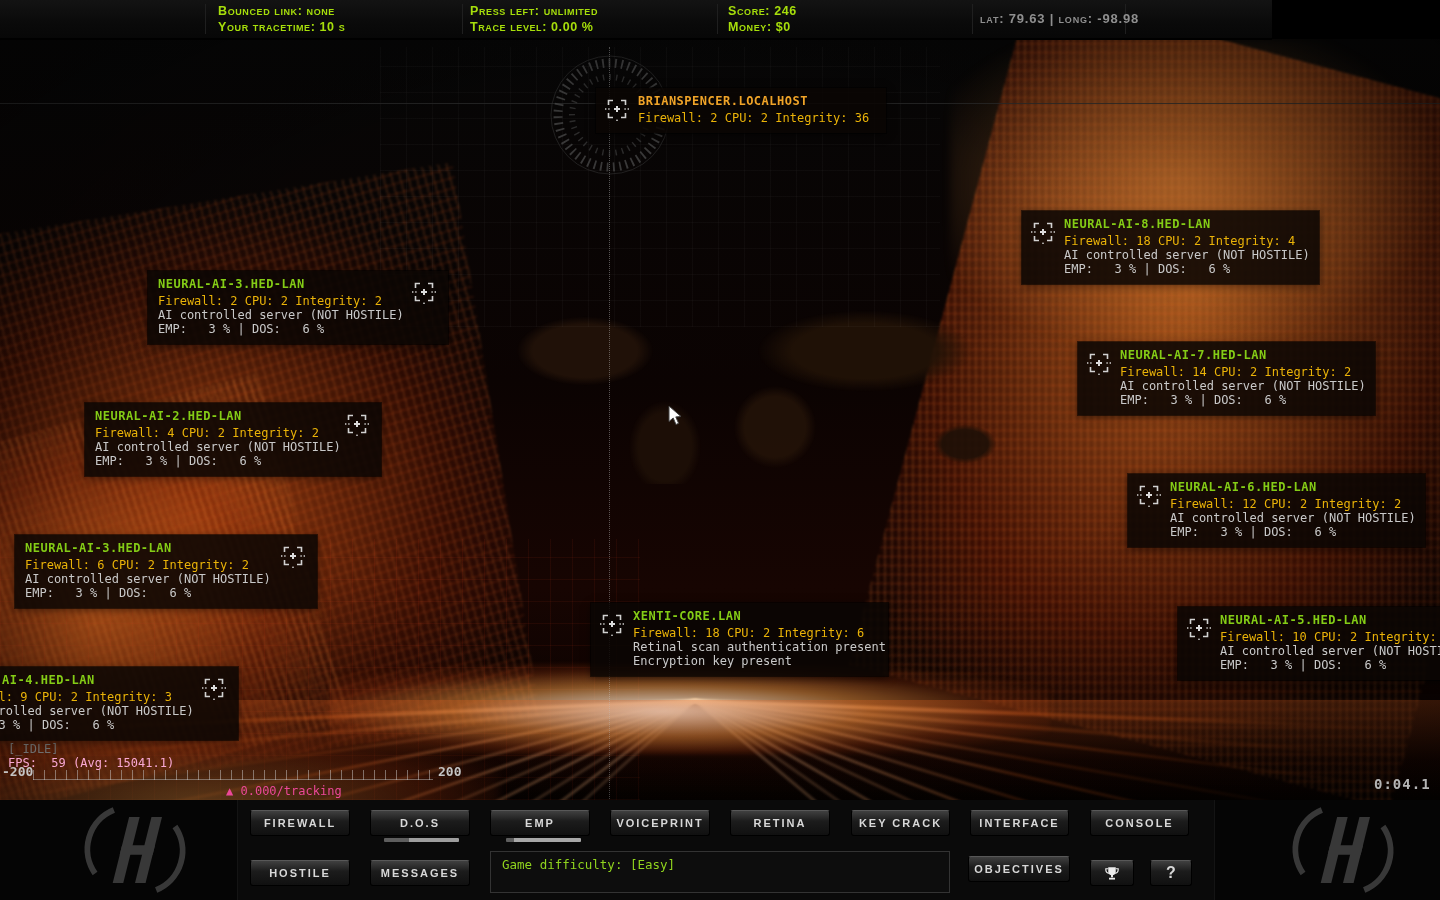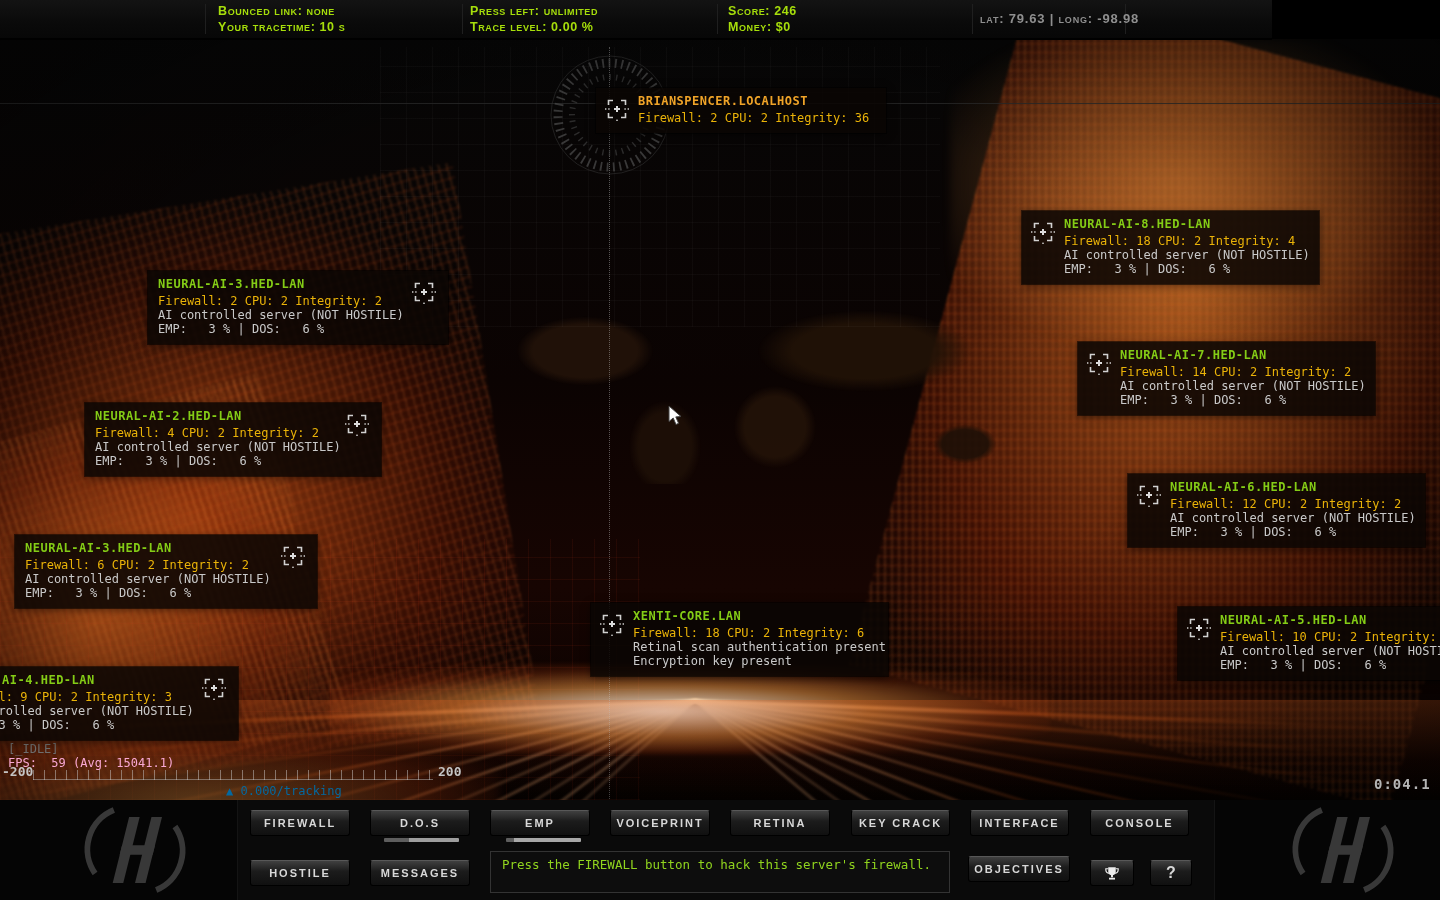--- a/index.html
+++ b/index.html
@@ -417,21 +417,21 @@
     <div class="node-stats">Firewall: 18 CPU: 2 Integrity: 6</div>
     <div class="node-line">Retinal scan authentication present</div>
     <div class="node-line">Encryption key present</div>
   </div>
 
   <div class="hud" style="left:8px;top:742px;color:#6f6f6f">[_IDLE]</div>
   <div class="hud" style="left:8px;top:756px">FPS:  59 (Avg: 15041.1)</div>
   <div class="ruler"></div>
   <div class="ruler-label" style="left:2px">-200</div>
   <div class="ruler-label" style="left:438px">200</div>
-  <div class="hud" style="left:226px;top:784px;color:#0369a1"><span>▲</span> <span>0.000/tracking</span></div>
+  <div class="hud" style="left:226px;top:784px;color:#ec4899"><span>▲</span> <span>0.000/tracking</span></div>
   <div class="timer">0:04.1</div>
 
   <svg style="position:absolute;left:668px;top:405px;z-index:60" width="16" height="22">
     <path d="M1 1 L1 16.5 L5.2 13 L8 19.5 L10.6 18.3 L7.8 11.9 L13 11.5 Z" fill="#fdfdfd" stroke="#444" stroke-width="1"></path>
   </svg>
 
   <div class="bottombar">
     <div class="bb-panel"></div>
 
     <svg class="logo" style="left:75px" width="120" height="94" viewBox="0 0 100 80">
@@ -465,21 +465,21 @@
     <div class="btn" style="left:851px;top:10px;width:99px">KEY CRACK</div>
     <div class="btn" style="left:970px;top:10px;width:99px">INTERFACE</div>
     <div class="btn" style="left:1090px;top:10px;width:99px">CONSOLE</div>
     <div class="meter" style="left:384px;top:38px;width:75px;background:linear-gradient(to right,#5e5e5e 0 25px,#9e9e9e 25px)"></div>
     <div class="meter" style="left:506px;top:38px;width:75px;background:linear-gradient(to right,#5e5e5e 0 8px,#a8a8a8 8px)"></div>
 
     <div class="btn" style="left:250px;top:60px;width:100px">HOSTILE</div>
     <div class="btn" style="left:370px;top:60px;width:100px">MESSAGES</div>
 
     <div class="msgbox">
-      <div class="msg-line">Press the FIREWALL button to hack this server's firewall.</div>
+      <div class="msg-line">Game difficulty: [Easy]</div>
     </div>
 
     <div class="btn" style="left:968px;top:56px;width:102px">OBJECTIVES</div>
     <div class="btn" style="left:1090px;top:60px;width:44px">
       <svg width="18" height="18" viewBox="0 0 24 24" style="vertical-align:middle">
         <g fill="#ececec">
           <path d="M7 3h10v5.5a5 5 0 0 1-10 0z"></path>
           <rect x="10.7" y="13" width="2.6" height="3.4"></rect>
           <path d="M8 17h8v2.4H8z"></path>
         </g>

